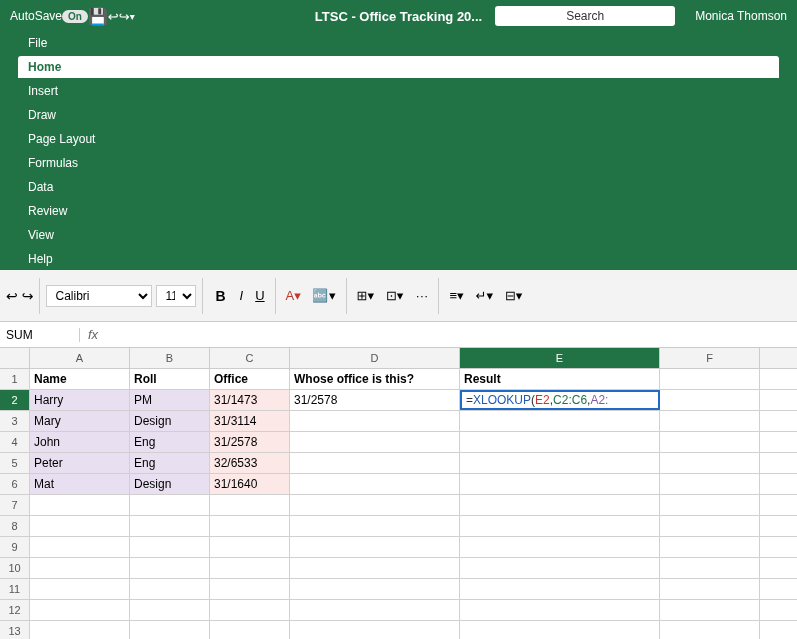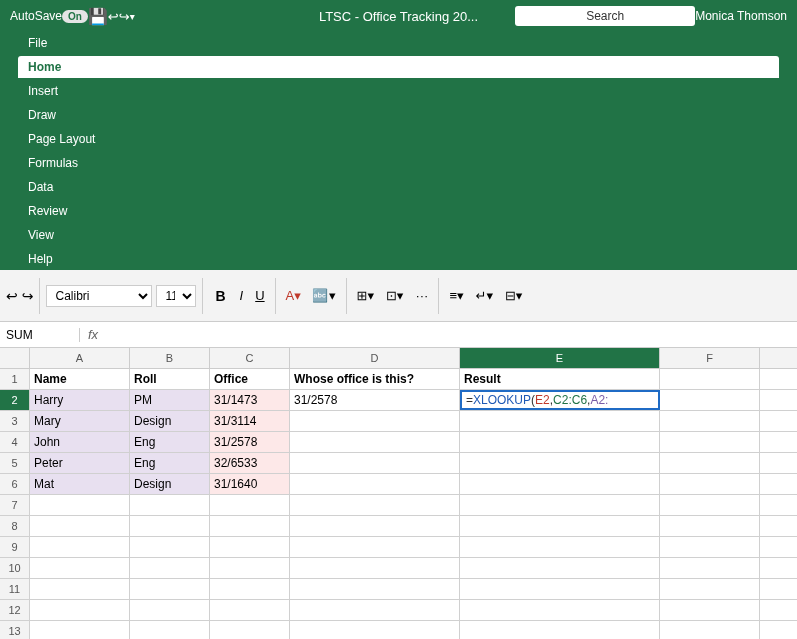--- a/index.html
+++ b/index.html
@@ -17,21 +17,21 @@
     }
     #title-bar-left { display: flex; align-items: center; gap: 0; font-size: 12px; }
     #autosave-toggle {
       background: #e5e5e5;
       color: #217346;
       border-radius: 10px;
       padding: 1px 6px;
       font-size: 10px;
       font-weight: bold;
     }
-    #title-bar-center { font-size: 13px; font-weight: 400; position: absolute; left: 50%; transform: translateX(-50%); }
+    #title-bar-center { font-size: 13px; font-weight: 700; position: absolute; left: 50%; transform: translateX(-50%); }
     #search-box {
       background: #fff;
       border-radius: 3px;
       padding: 3px 10px;
       font-size: 12px;
       color: #333;
       width: 180px;
       text-align: center;
     }
 
@@ -253,21 +253,21 @@
     <span>AutoSave</span>
     <span id="autosave-toggle">On</span>
     <span style="font-size:16px;">💾</span>
     <span style="font-size:13px;">↩</span>
     <span style="font-size:13px;">↪</span>
     <span style="font-size:10px;">▾</span>
   </div>
   <div id="title-bar-center">
     <span>LTSC - Office Tracking 20...</span>
   </div>
-  <div style="display:flex;align-items:center;gap:0;">
+  <div style="display:flex;align-items:center;gap:20px;">
     <div id="search-box">Search</div>
     <span style="font-size:12px;">Monica Thomson</span>
   </div>
 </div>
 
 <div id="ribbon-tabs">
     <div class="ribbon-tab">File</div>
     <div class="ribbon-tab active">Home</div>
     <div class="ribbon-tab">Insert</div>
     <div class="ribbon-tab">Draw</div>

